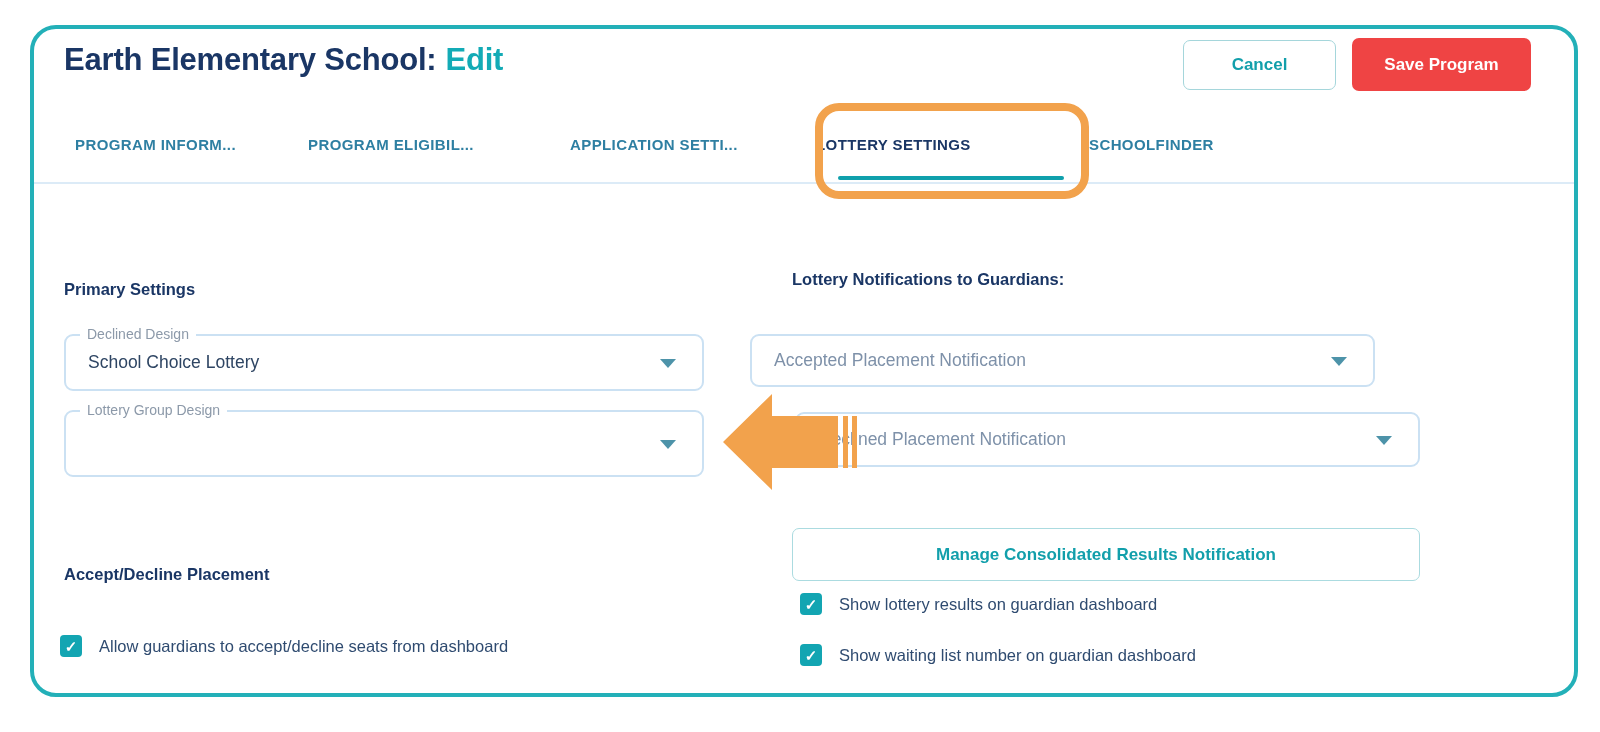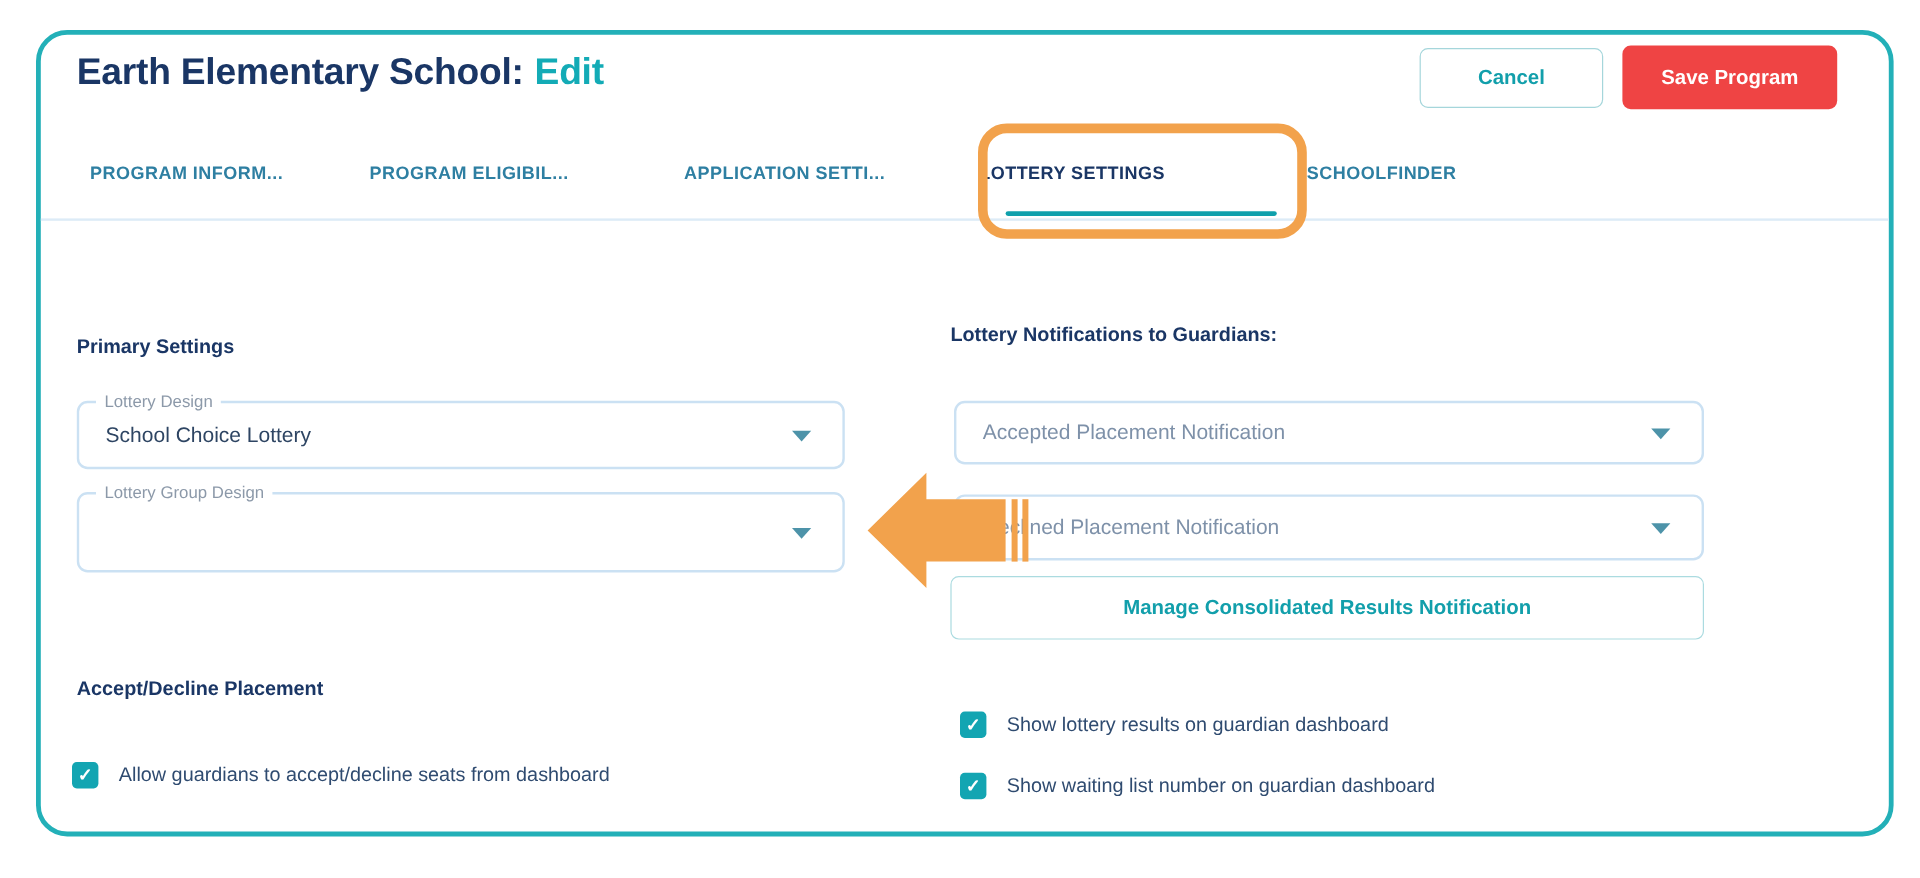--- a/index.html
+++ b/index.html
@@ -61,21 +61,21 @@
   .check-row{display:flex;align-items:center;cursor:pointer;}
   .checkbox{
     width:22px;height:22px;border-radius:4px;background:#13a5b2;flex:0 0 auto;
     display:flex;align-items:center;justify-content:center;
     color:#ffffff;font-size:15px;font-weight:700;line-height:1;
   }
   .check-row .cb-label{margin-left:17px;font-size:16.5px;color:#2f4b70;white-space:nowrap;}
 
   
   .btn-manage{
-    left:792px;top:480px;width:628px;height:53px;background:#ffffff;
+    left:792px;top:528px;width:628px;height:53px;background:#ffffff;
     border:1.5px solid #abdbe0;color:#129fab;font-size:17px;
   }
 
   .arrow-annotation{left:715px;top:390px;z-index:10;pointer-events:none;}
 </style>
 </head>
 <body>
 
 <div class="abs frame"></div>
 
@@ -96,42 +96,42 @@
 <div class="abs tab active" style="left:816px;text-align:right;">LOTTERY SETTINGS</div>
 <div class="abs tab" style="left:1089px;text-align:center;">SCHOOLFINDER</div>
 <div class="abs tab-underline"></div>
 <div class="abs tabs-divider"></div>
 
 <div class="abs tab-highlight"></div>
 
 <div class="abs section-heading" style="left:64px;top:270px;margin-top:10px;">Primary Settings</div>
 
 <div class="abs field" style="left:64px;top:334px;width:640px;height:57px;">
-  <span class="float-label">Lottery Design</span>
+  <span class="float-label">Declined Design</span>
   <span class="value">School Choice Lottery</span>
   <span class="caret"></span>
 </div>
 
 <div class="abs field" style="left:64px;top:410px;width:640px;height:67px;">
   <span class="float-label">Lottery Group Design</span>
   <span class="caret"></span>
 </div>
 
 <div class="abs section-heading" style="left:64px;top:565px;">Accept/Decline Placement</div>
 
 <div class="abs check-row" style="left:60px;top:635px;">
   <span class="checkbox">
     <span>✓</span>
   </span>
   <span class="cb-label">Allow guardians to accept/decline seats from dashboard</span>
 </div>
 
 <div class="abs section-heading" style="left:792px;top:270px;">Lottery Notifications to Guardians:</div>
 
-<div class="abs field" style="left:795px;top:334px;width:625px;height:53px;">
+<div class="abs field" style="left:750px;top:334px;width:625px;height:53px;">
   <span class="value placeholder">Accepted Placement Notification</span>
   <span class="caret"></span>
 </div>
 
 <div class="abs field" style="left:795px;top:412px;width:625px;height:55px;">
   <span class="value placeholder">Declined Placement Notification</span>
   <span class="caret"></span>
 </div>
 
 <div class="abs btn btn-manage">

